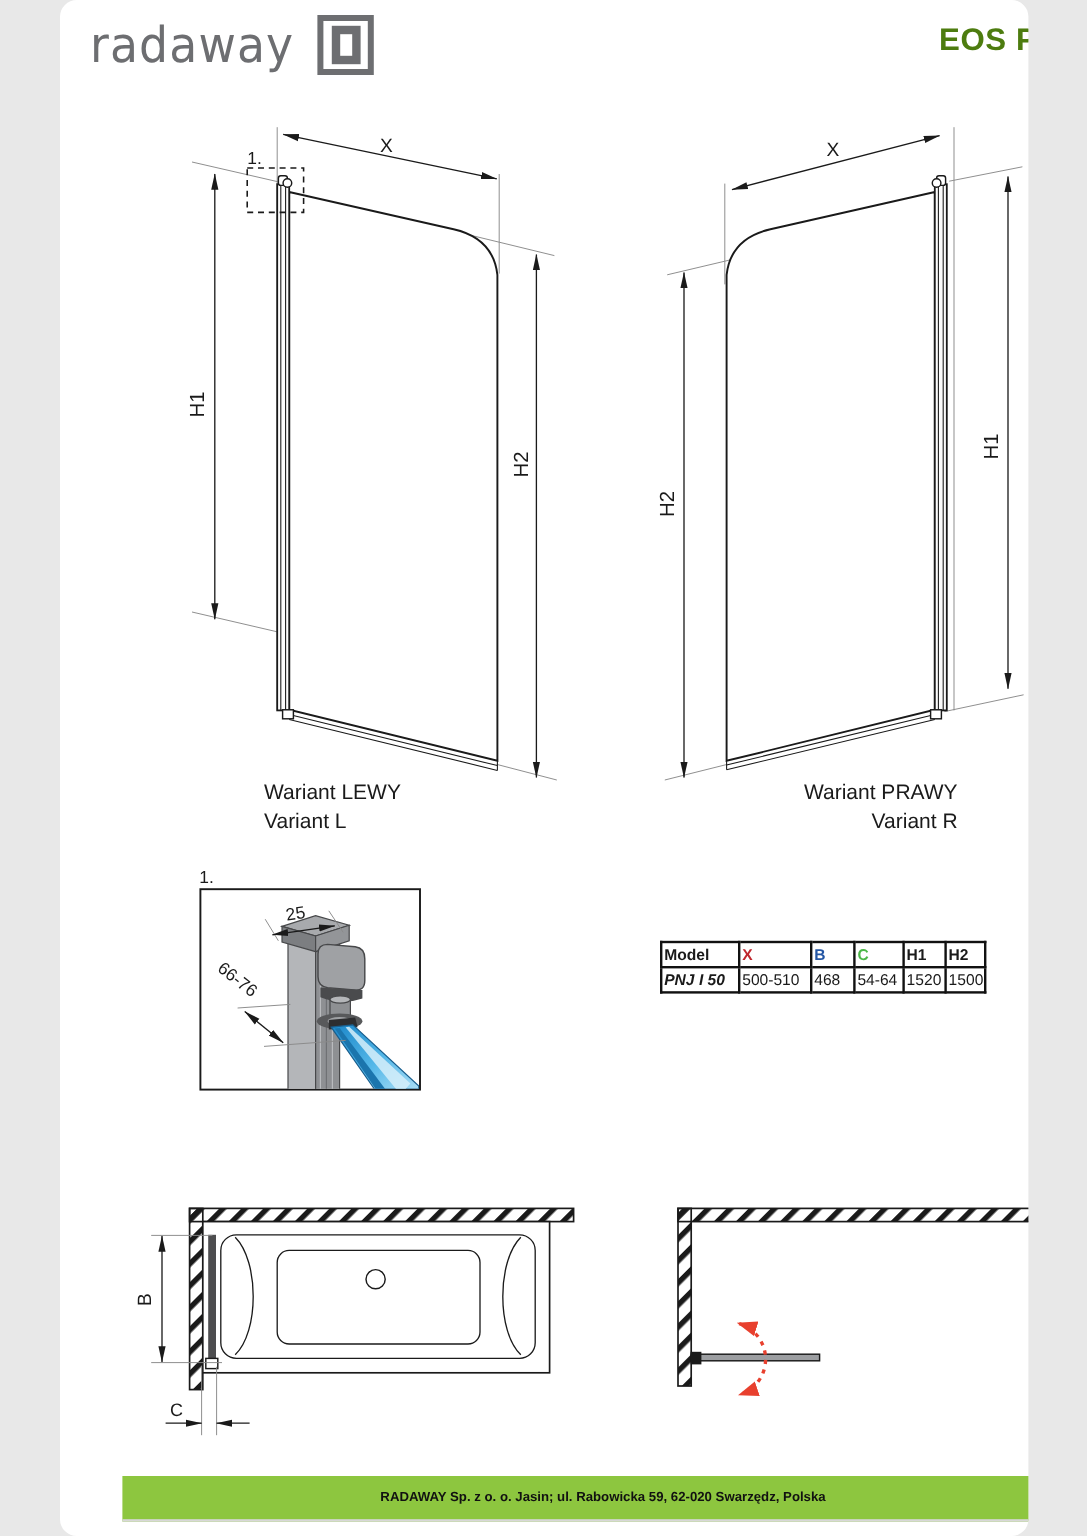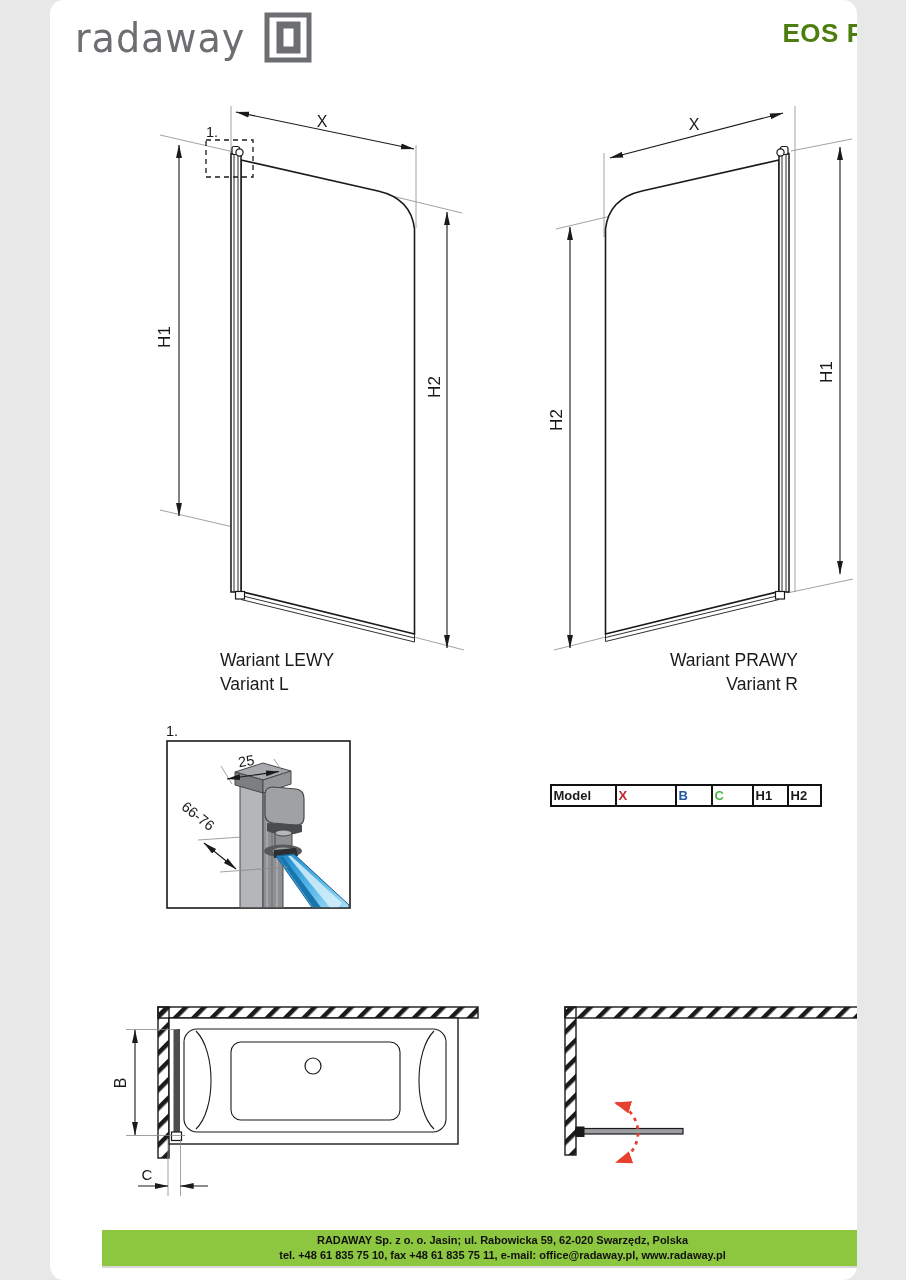--- a/index.html
+++ b/index.html
@@ -243,22 +243,29 @@
         <tr>
           <th>Model</th>
           <th class="th-x">X</th>
           <th class="th-b">B</th>
           <th class="th-c">C</th>
           <th>H1</th>
           <th>H2</th>
         </tr>
       </thead>
       <tbody>
+        <tr>
+          <td class="model-cell">PNJ I 50</td>
+          <td>500-510</td>
+          <td>468</td>
+          <td>54-64</td>
+          <td>1520</td>
+          <td>1500</td>
+        </tr>
       </tbody>
     </table>
   </div>
 
   <div class="footer-band">
     <div>RADAWAY Sp. z o. o. Jasin; ul. Rabowicka 59, 62-020 Swarzędz, Polska</div>
-    <div>tel. +48 61 835 75 10, fax +48 61 835 75 11, e-mail: office@radaway.pl, www.radaway.pl</div>
   </div>
 
 </div>
 
 </body></html>

